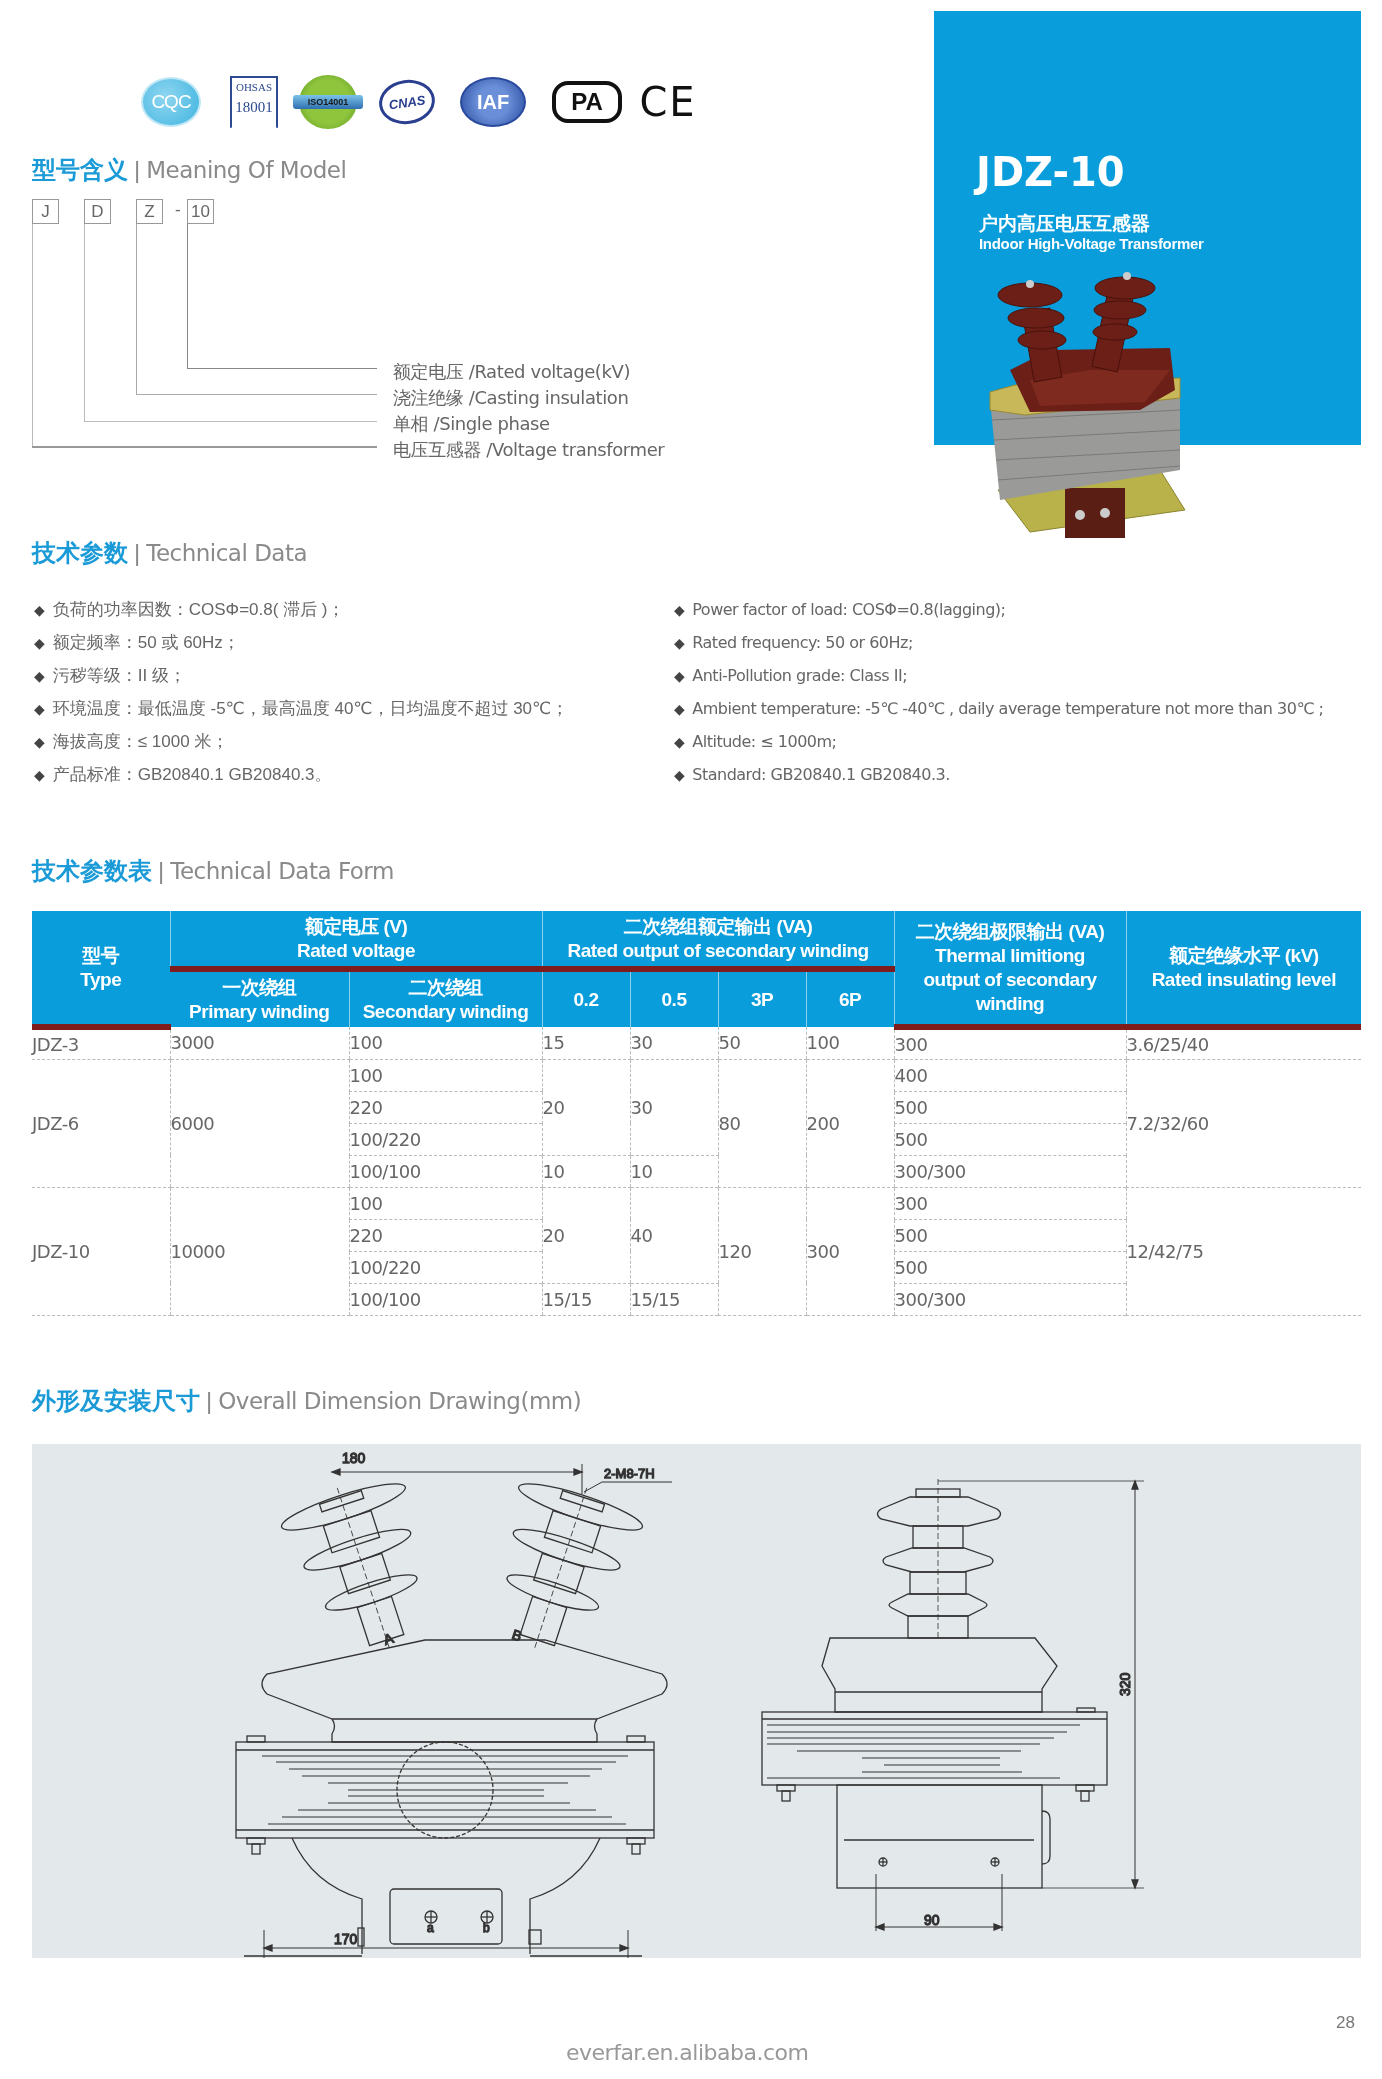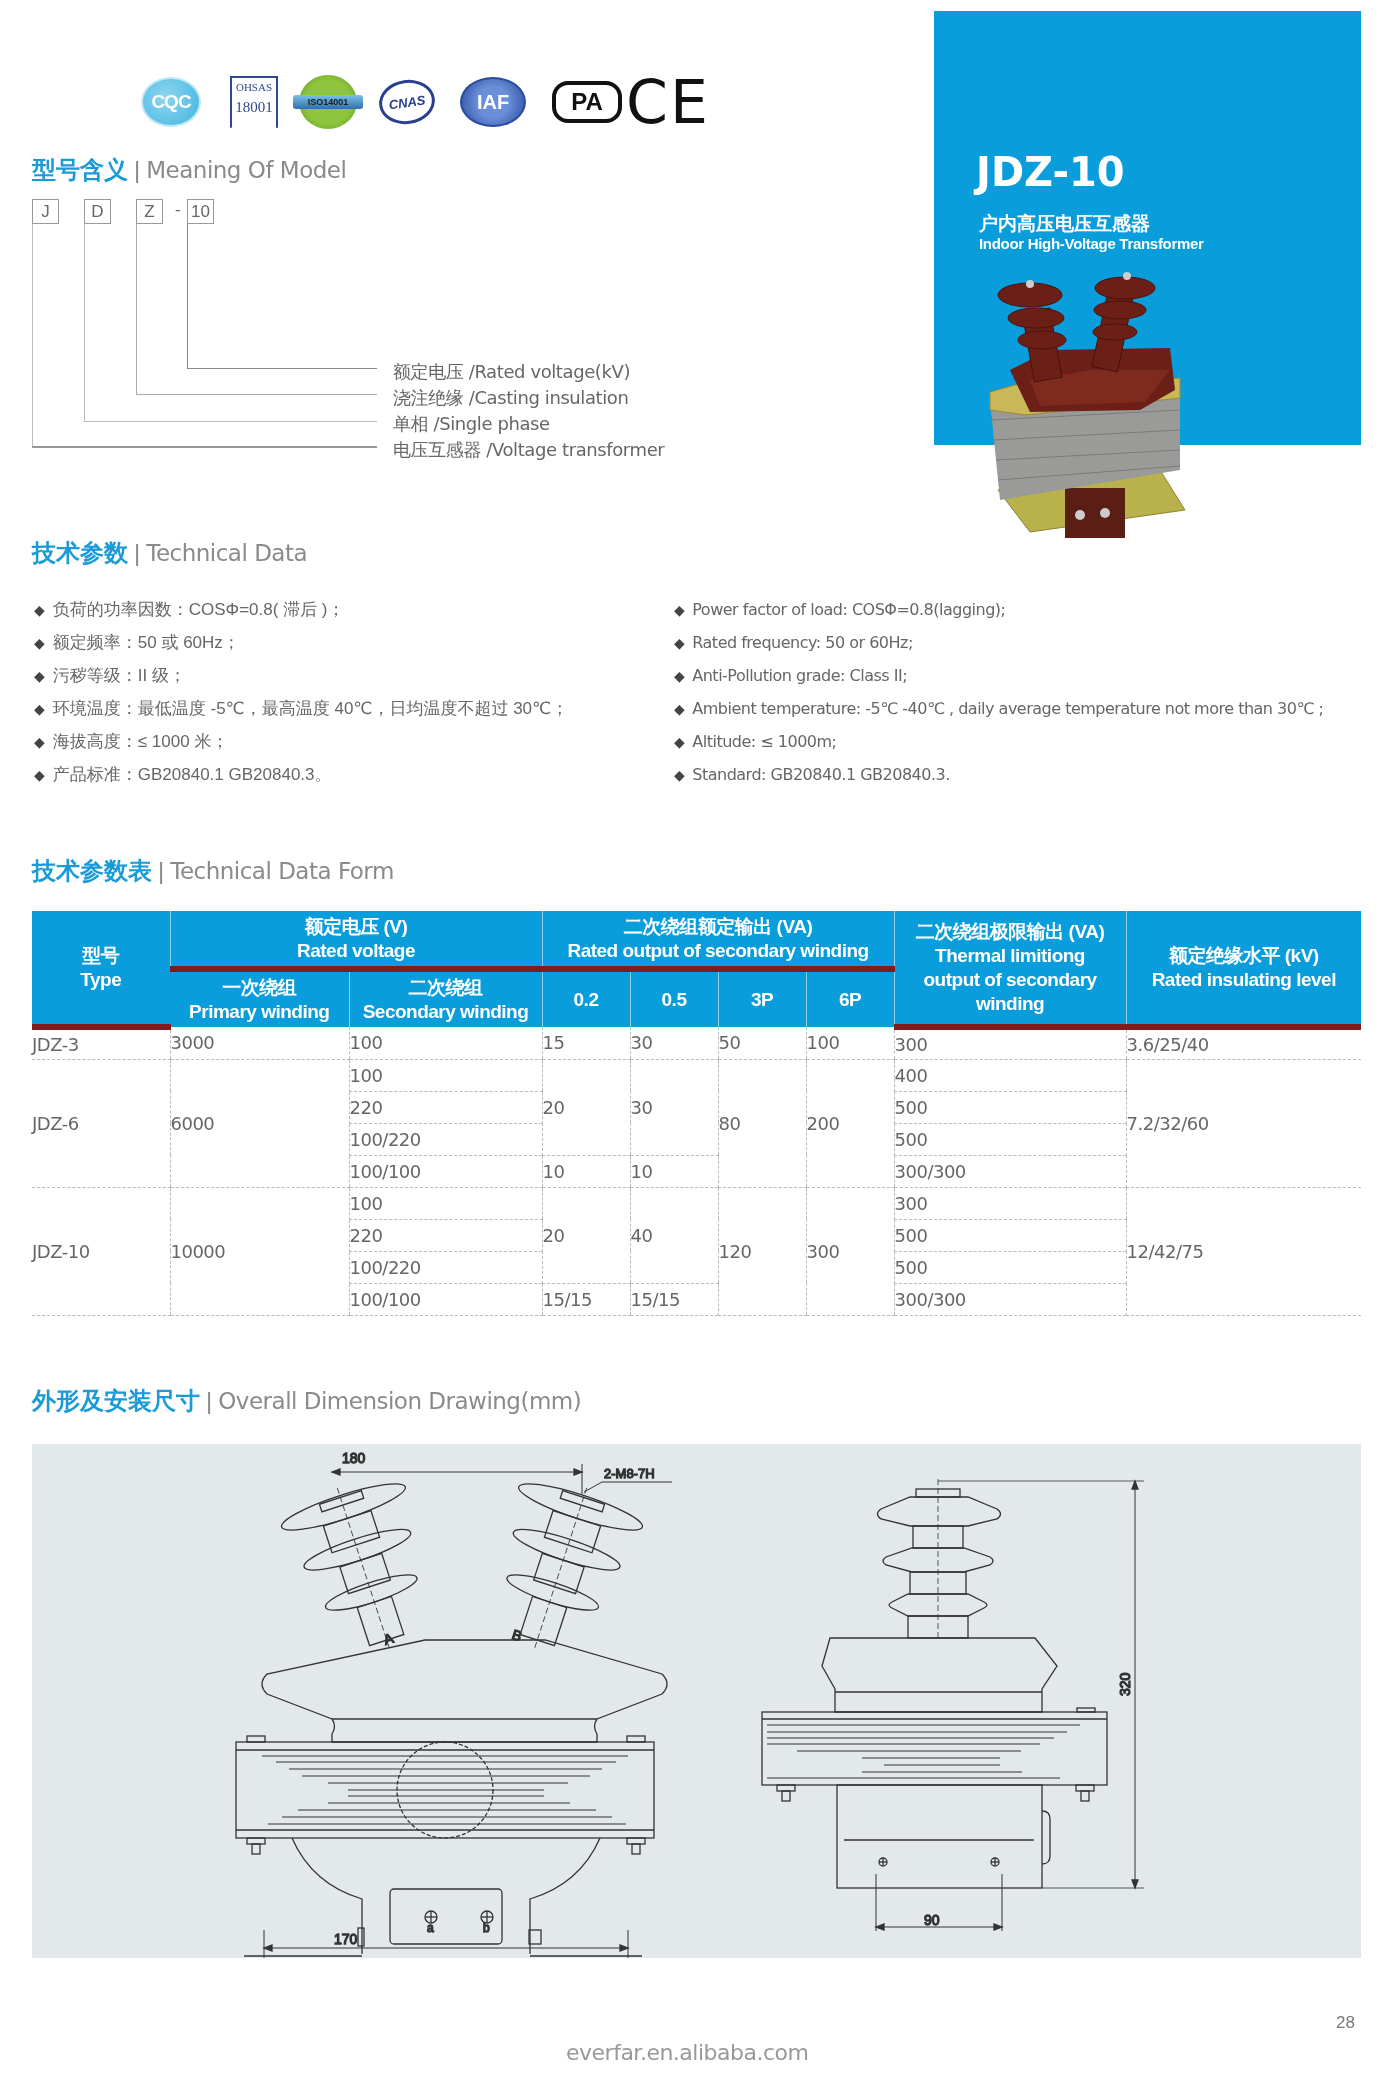--- a/index.html
+++ b/index.html
@@ -3,34 +3,34 @@
 <meta charset="utf-8">
 <style>
   * { box-sizing: border-box; margin: 0; padding: 0; }
   html, body { width: 1382px; height: 2079px; background: #ffffff; overflow: hidden; }
   body { position: relative; font-family: "Liberation Sans", "DejaVu Sans", sans-serif; color: #555; }
 
   
   .certs { position: absolute; left: 140px; top: 72px; height: 60px; display: flex; align-items: center; gap: 0; }
   .cert { position: absolute; top: 0; height: 60px; display: flex; align-items: center; justify-content: center; }
   .cert-cqc { left: 0; width: 62px; }
-  .cert-cqc .disc { width: 60px; height: 50px; border-radius: 50%; background: radial-gradient(circle at 40% 40%, #8fd6f0, #3fb4e0); color: #fff; font-weight: bold; font-size: 19px; display:flex;align-items:center;justify-content:center; letter-spacing: -1px; border: 2px solid #bfe7f6; }
+  .cert-cqc .disc { width: 60px; height: 50px; border-radius: 50%; background: radial-gradient(circle at 40% 40%, #8fd6f0, #3fb4e0); color: #fff; font-weight: normal; font-size: 19px; display:flex;align-items:center;justify-content:center; letter-spacing: -1px; border: 2px solid #bfe7f6; }
   .cert-ohsas { left: 88px; width: 52px; }
   .cert-ohsas .flag { width: 48px; height: 52px; border: 2px solid #2b4a8f; border-bottom: none; background:#fff; color:#2b4a8f; font-family: "Liberation Serif", serif; font-size: 11px; text-align:center; padding-top: 3px; position: relative; clip-path: polygon(0 0,100% 0,100% 100%,50% 88%,0 100%); }
   .cert-ohsas .flag .n { font-size: 15px; margin-top: 6px; display:block; }
   .cert-iso { left: 158px; width: 60px; }
   .cert-iso .disc { width: 58px; height: 54px; border-radius: 50%; background: radial-gradient(circle, #8fc43d 55%, #5a9a1d); display:flex; align-items:center; justify-content:center; }
   .cert-iso .band { background: #3a6fb0; color:#fff; font-size: 9px; font-weight:bold; padding: 2px 15px; border-radius: 3px; background: linear-gradient(#7bc3e8,#2f6fb0); color: #1a1a1a; }
   .cert-cnas { left: 236px; width: 62px; }
   .cert-cnas .disc { width: 56px; height: 44px; border-radius: 50%; border: 3px solid #2a3f8f; color:#2a3f8f; font-style: italic; font-weight:bold; font-size: 13px; display:flex;align-items:center;justify-content:center; transform: rotate(-8deg); }
   .cert-iaf { left: 318px; width: 70px; }
   .cert-iaf .disc { width: 66px; height: 50px; border-radius: 50%; background: radial-gradient(circle, #6a8fd8 40%, #2a4a9f); color:#fff; font-weight:bold; font-size: 20px; display:flex;align-items:center;justify-content:center; border: 2px solid #2a4a9f; }
   .cert-pa { left: 410px; width: 74px; }
   .cert-pa .box { width: 70px; height: 42px; border: 4px solid #111; border-radius: 16px; display:flex;align-items:center;justify-content:center; font-weight:bold; font-size: 24px; color:#111; }
-  .cert-ce { left: 496px; width: 64px; font-size: 60px; color:#111; font-family: "DejaVu Sans", sans-serif; letter-spacing: 2px; }
+  .cert-ce { left: 496px; width: 64px; font-size: 40px; color:#111; font-family: "DejaVu Sans", sans-serif; letter-spacing: 2px; }
 
   
   .section-title { position: absolute; left: 32px; font-size: 24px; white-space: nowrap; display: flex; align-items: baseline; }
   .section-title .zh { color: #1a9ad6; font-weight: bold; }
   .section-title .sep { color: #888; margin: 0 6px; font-weight: normal; }
   .section-title .en { color: #8a8a8a; font-family: "DejaVu Sans", sans-serif; font-size: 23px; letter-spacing: -0.5px; }
 
   
   .hero { position: absolute; left: 934px; top: 11px; width: 427px; height: 434px; background: #0a9ddb; }
   .hero-title { position: absolute; left: 42px; top: 138px; color: #fff; font-size: 40px; font-weight: bold; font-family: "DejaVu Sans", sans-serif; letter-spacing: 0px; }

